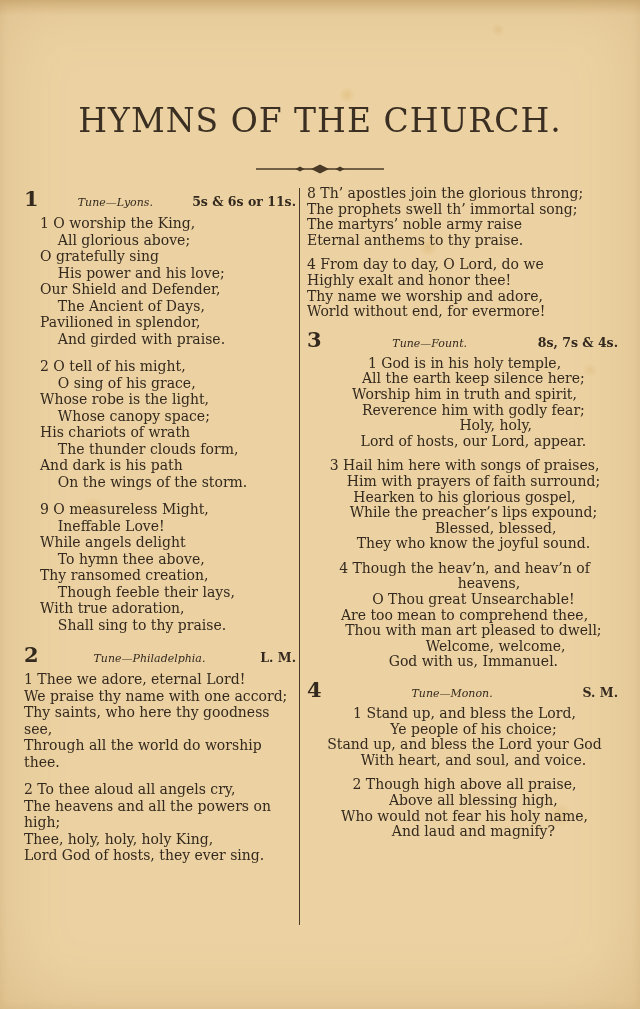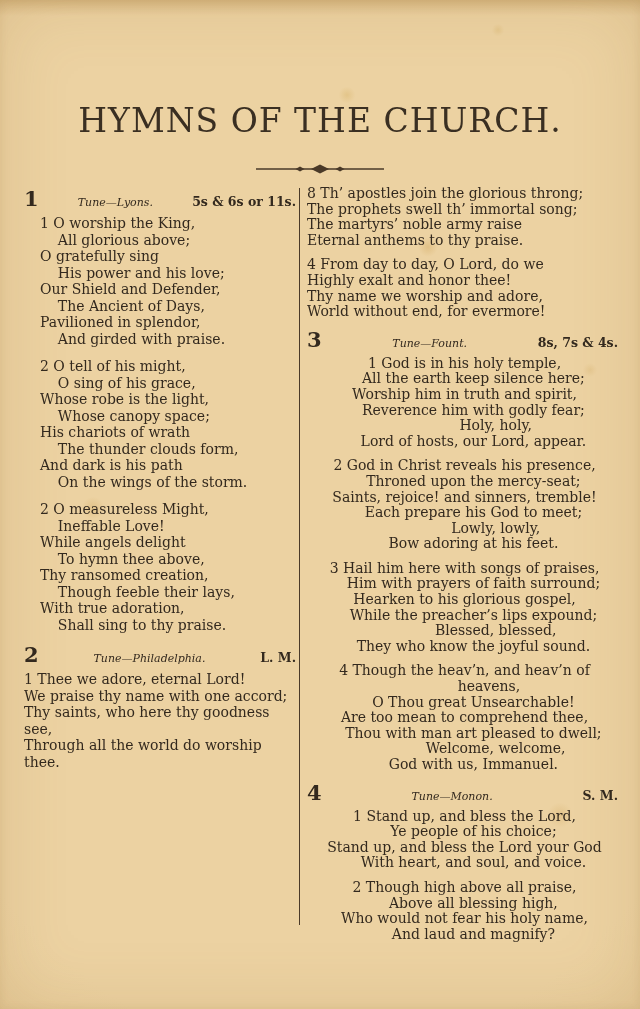--- a/index.html
+++ b/index.html
@@ -84,38 +84,42 @@
 Pavilioned in splendor,
     And girded with praise.</div>
       <div class="verse pad-verse">2 O tell of his might,
     O sing of his grace,
 Whose robe is the light,
     Whose canopy space;
 His chariots of wrath
     The thunder clouds form,
 And dark is his path
     On the wings of the storm.</div>
-      <div class="verse pad-verse">2 O measureless Might,
+      <div class="verse pad-verse">9 O measureless Might,
     Ineffable Love!
 While angels delight
     To hymn thee above,
 Thy ransomed creation,
     Though feeble their lays,
 With true adoration,
     Shall sing to thy praise.</div>
 
       <div class="hymn-header hdr-gap">
         <span class="hymn-number">2</span>
         <span class="hymn-tune">Tune—Philadelphia.</span>
         <span class="hymn-meter">L. M.</span>
       </div>
       <div class="verse">1 Thee we adore, eternal Lord!
 We praise thy name with one accord;
 Thy saints, who here thy goodness see,
 Through all the world do worship thee.</div>
+      <div class="verse">2 To thee aloud all angels cry,
+The heavens and all the powers on high;
+Thee, holy, holy, holy King,
+Lord God of hosts, they ever sing.</div>
     </div>
 
     <div class="divider"></div>
 
     <div class="col col-right">
       <div class="verse">8 Th’ apostles join the glorious throng;
 The prophets swell th’ immortal song;
 The martyrs’ noble army raise
 Eternal anthems to thy praise.</div>
       <div class="verse">4 From day to day, O Lord, do we
@@ -127,26 +131,20 @@
         <span class="hymn-number">3</span>
         <span class="hymn-tune">Tune—Fount.</span>
         <span class="hymn-meter">8s, 7s &amp; 4s.</span>
       </div>
       <div class="verse pad-verse-sm">1 God is in his holy temple,
     All the earth keep silence here;
 Worship him in truth and spirit,
     Reverence him with godly fear;
               Holy, holy,
     Lord of hosts, our Lord, appear.</div>
-      <div class="verse pad-verse-sm">2 God in Christ reveals his presence,
-    Throned upon the mercy-seat;
-Saints, rejoice! and sinners, tremble!
-    Each prepare his God to meet;
-              Lowly, lowly,
-    Bow adoring at his feet.</div>
       <div class="verse pad-verse-sm">3 Hail him here with songs of praises,
     Him with prayers of faith surround;
 Hearken to his glorious gospel,
     While the preacher’s lips expound;
               Blessed, blessed,
     They who know the joyful sound.</div>
       <div class="verse pad-verse-sm">4 Though the heav’n, and heav’n of
            heavens,
     O Thou great Unsearchable!
 Are too mean to comprehend thee,

